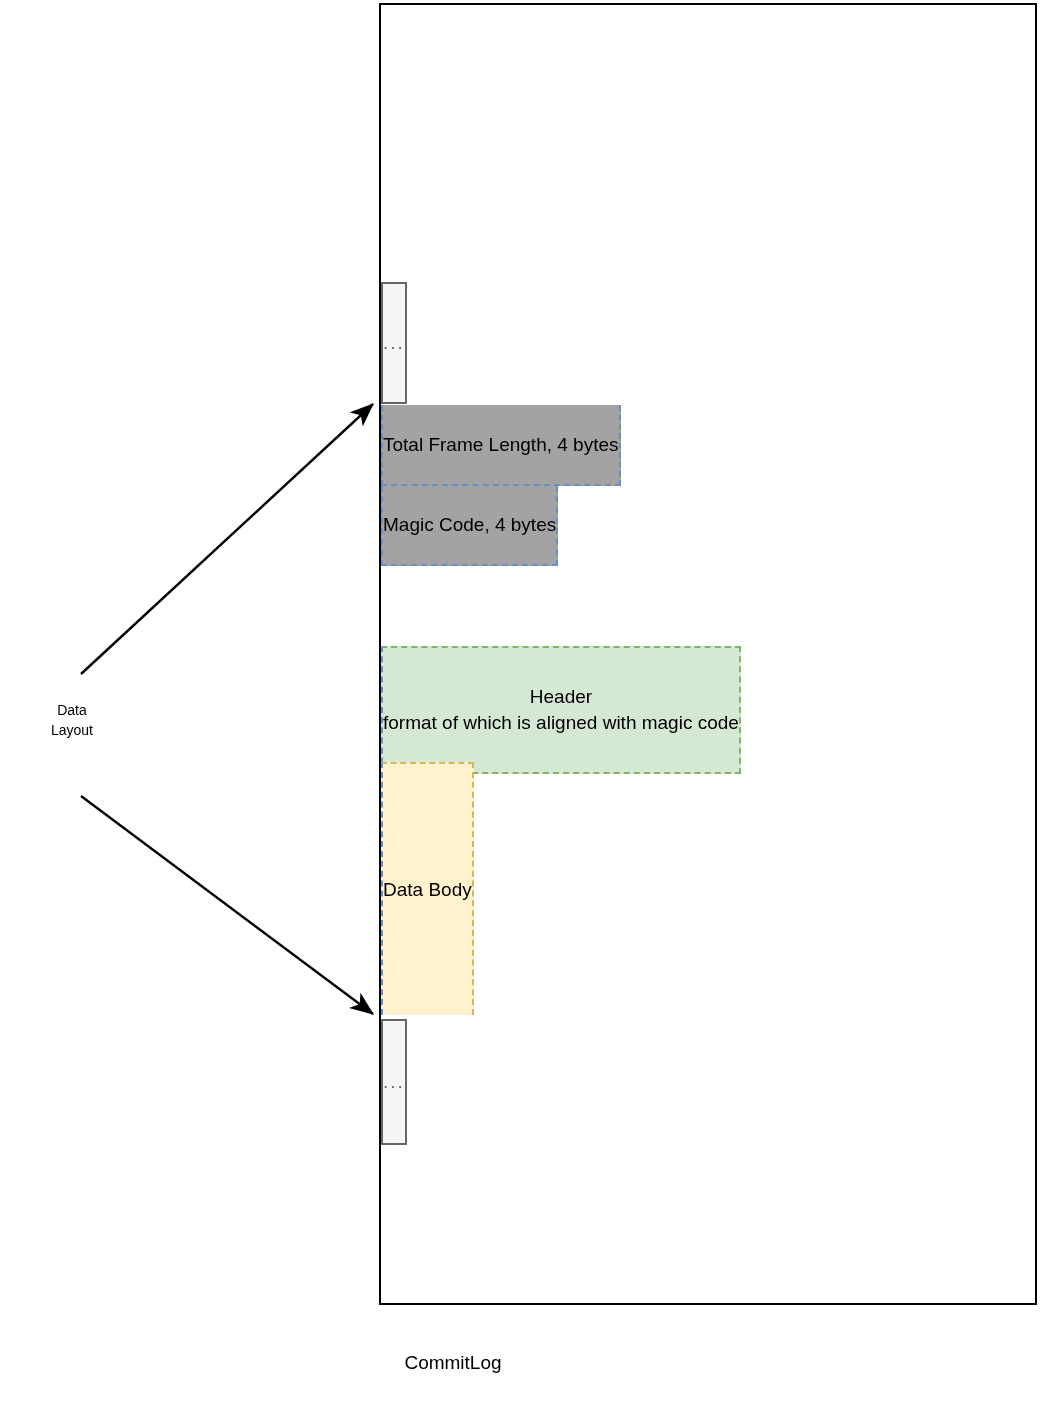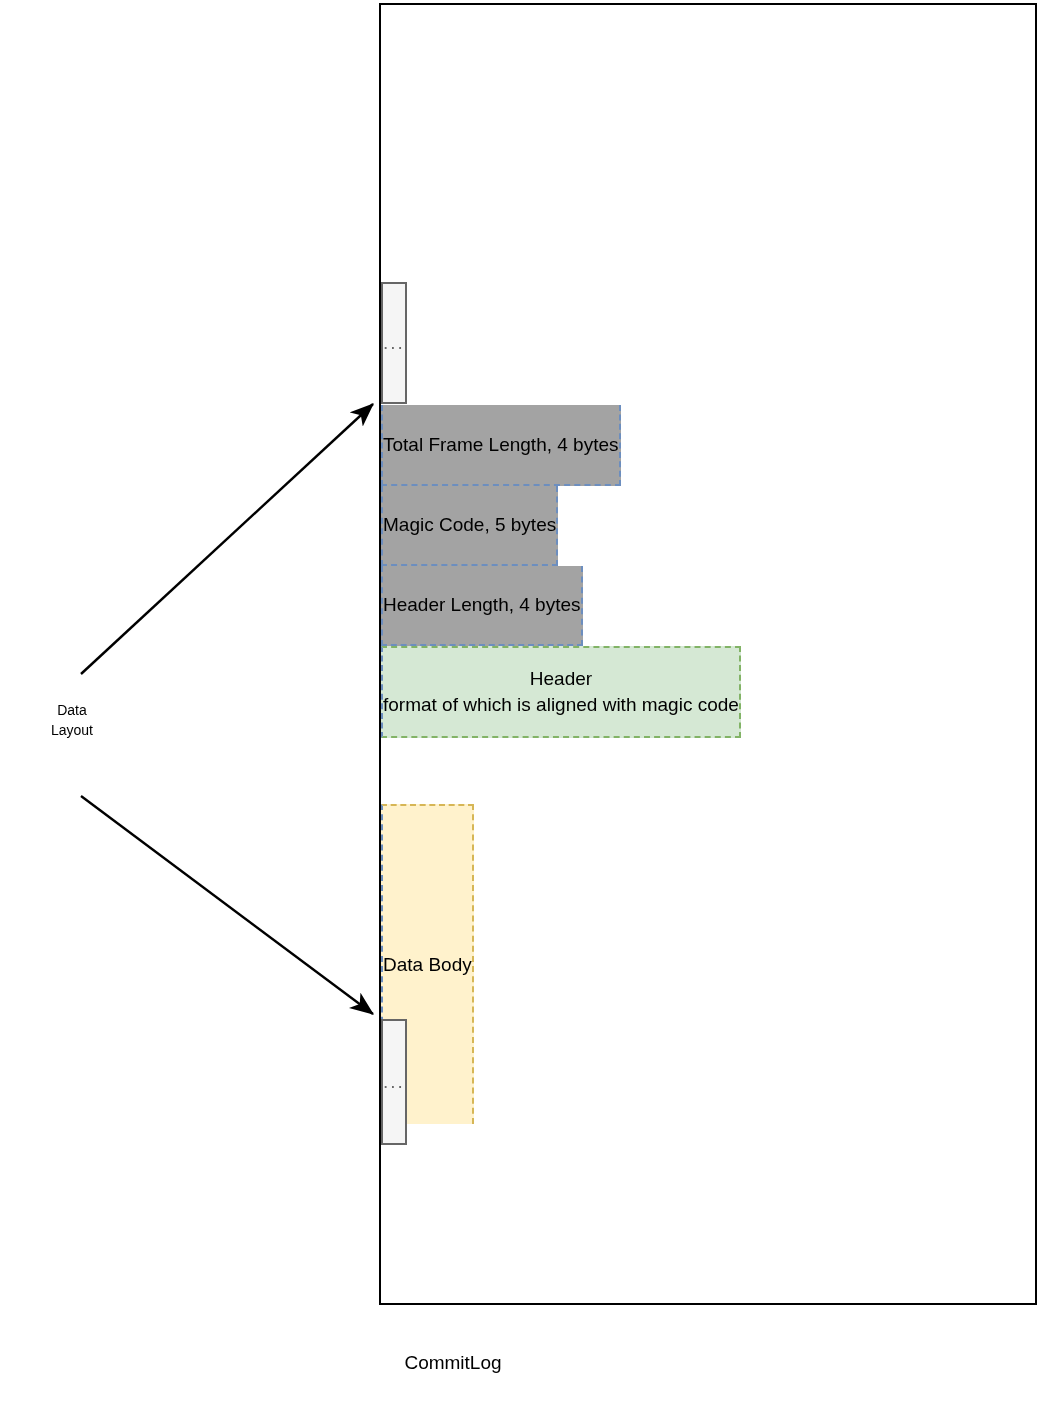--- a/index.html
+++ b/index.html
@@ -62,32 +62,32 @@
     border-top: 0;
     border-bottom: 2px dashed #6c8ebf;
   }
   #band-total-frame-length { top: 400px; height: 81px; border-top: 0; }
   #band-magic-code         { top: 481px; height: 80px; }
   #band-header-length      { top: 561px; height: 80px; }
 
   
   #band-header {
     top: 641px;
-    height: 92px;
+    height: 128px;
     background: #d5e8d4;
     border-left: 2px dashed #6c8ebf;
     border-right: 2px dashed #82b366;
     border-top: 2px dashed #82b366;
     border-bottom: 2px dashed #82b366;
   }
 
   
   #band-data-body {
-    top: 799px;
-    height: 320px;
+    top: 757px;
+    height: 253px;
     background: #fff2cc;
     border-left: 2px dashed #6c8ebf;
     border-right: 2px dashed #d6b656;
     border-top: 2px dashed #d6b656;
     border-bottom: 0;
   }
 
   
   #data-layout-label {
     position: absolute;
@@ -129,26 +129,23 @@
 
   <div class="band band-ellipsis" id="band-ellipsis-top">
     <span>...</span>
   </div>
 
   <div class="band band-blue" id="band-total-frame-length">
     <span>Total Frame Length, 4 bytes</span>
   </div>
 
   <div class="band band-blue" id="band-magic-code">
-    <span>Magic Code, 5 bytes</span>
+    <span>Magic Code, 4 bytes</span>
   </div>
 
-  <div class="band band-blue" id="band-header-length">
-    <span>Header Length, 4 bytes</span>
-  </div>
 
   <div class="band" id="band-header">
     <span>Header
 format of which is aligned with magic code</span>
   </div>
 
   <div class="band" id="band-data-body">
     <span>Data Body</span>
   </div>
 

